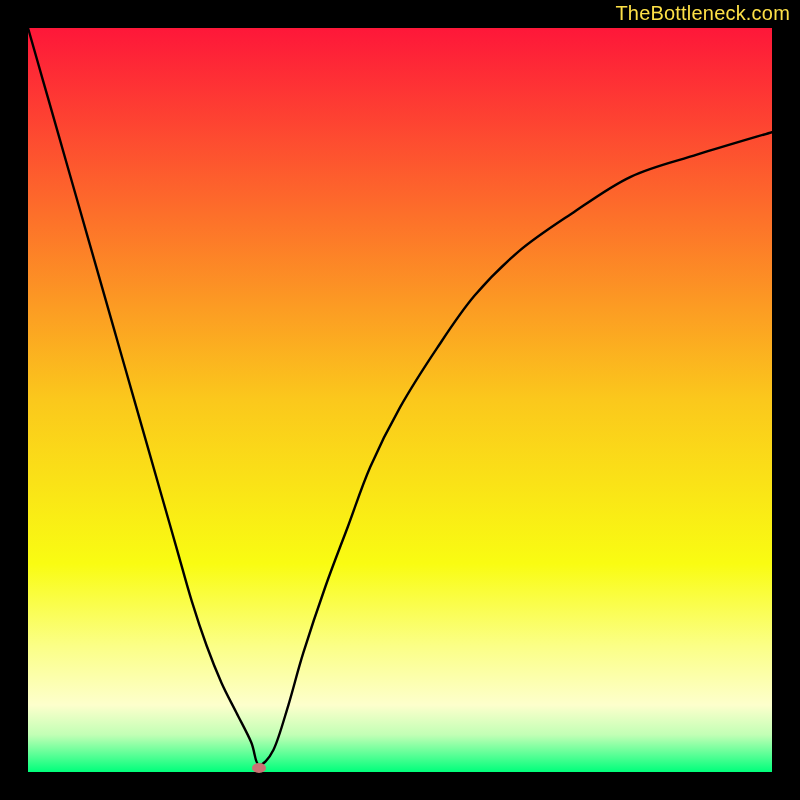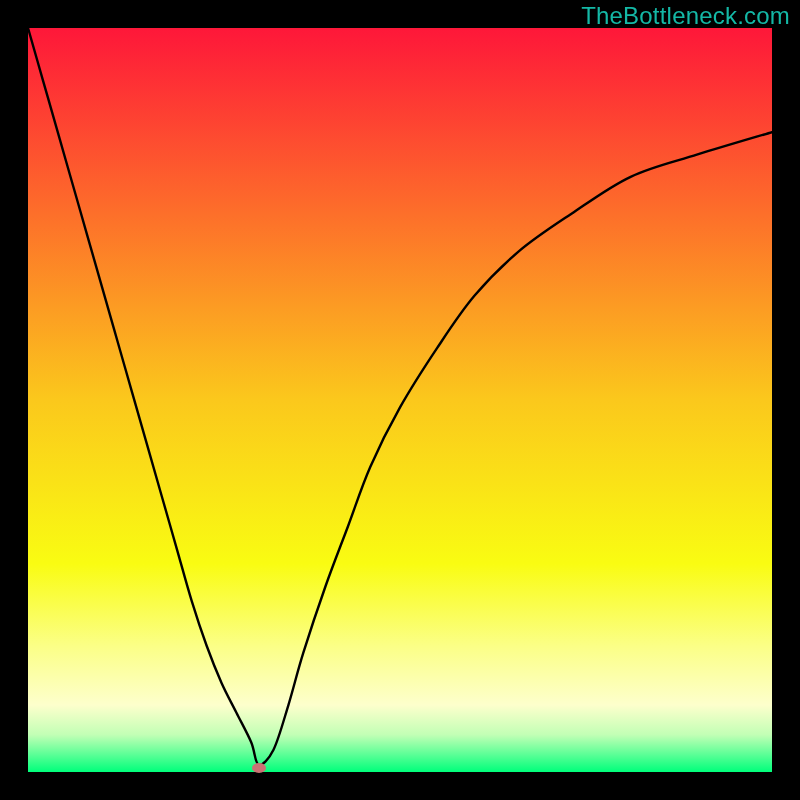--- a/index.html
+++ b/index.html
@@ -21,22 +21,22 @@
     position: absolute;
     left: 28px;
     top: 28px;
     width: 744px;
     height: 744px;
   }
   .watermark {
     position: absolute;
     top: 2px;
     right: 10px;
-    color: #14b8a6;
-    font-size: 24px;
+    color: #fde047;
+    font-size: 20px;
     letter-spacing: 0.2px;
     font-weight: 500;
     user-select: none;
   }
   .marker {
     position: absolute;
     width: 14px;
     height: 10px;
     background: #cb7374;
     border-radius: 50%;

